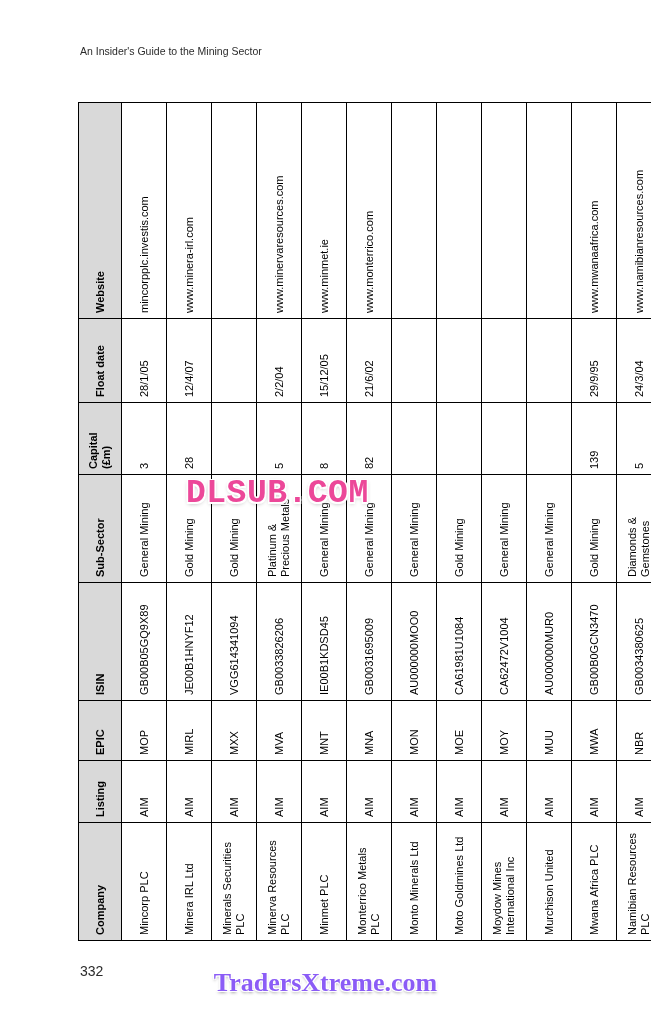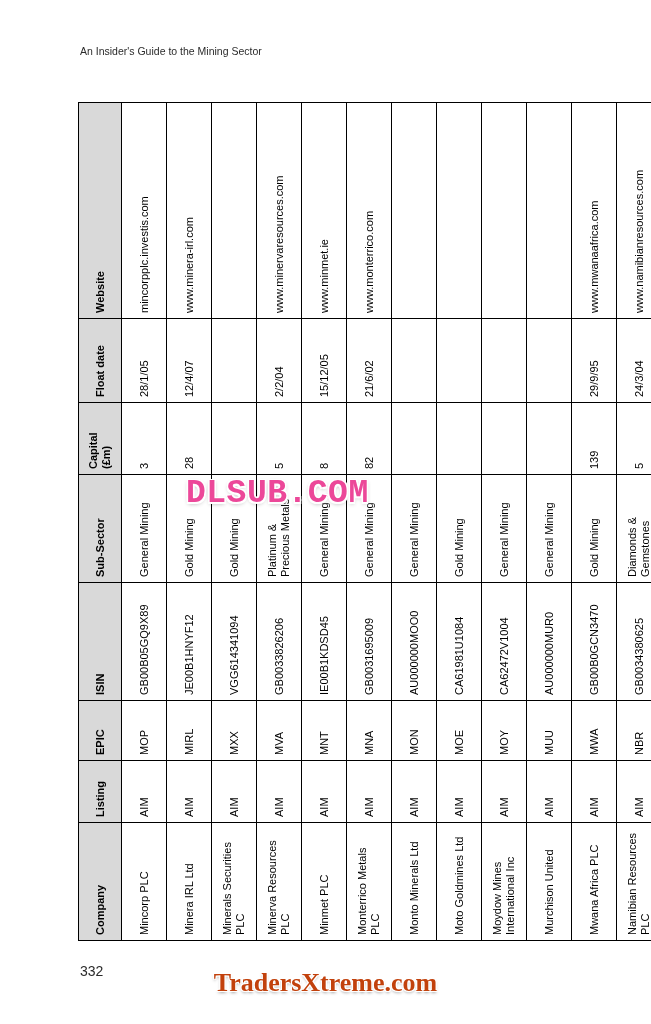--- a/index.html
+++ b/index.html
@@ -45,21 +45,21 @@
     color: #2b2b2b;
   }
   .brand-bottom {
     position: absolute;
     left: 50%;
     transform: translateX(-50%);
     top: 968px;
     font-family: "Liberation Serif", serif;
     font-size: 26px;
     font-weight: bold;
-    color: #c2410c;
+    color: #8b5cf6;
     text-shadow:
       -1px -1px 0 #ffffff,
       1px -1px 0 #ffffff,
       -1px  1px 0 #ffffff,
       1px  1px 0 #ffffff,
       0 2px 3px rgba(0,0,0,0.35);
     white-space: nowrap;
   }
   
   .table-area {

